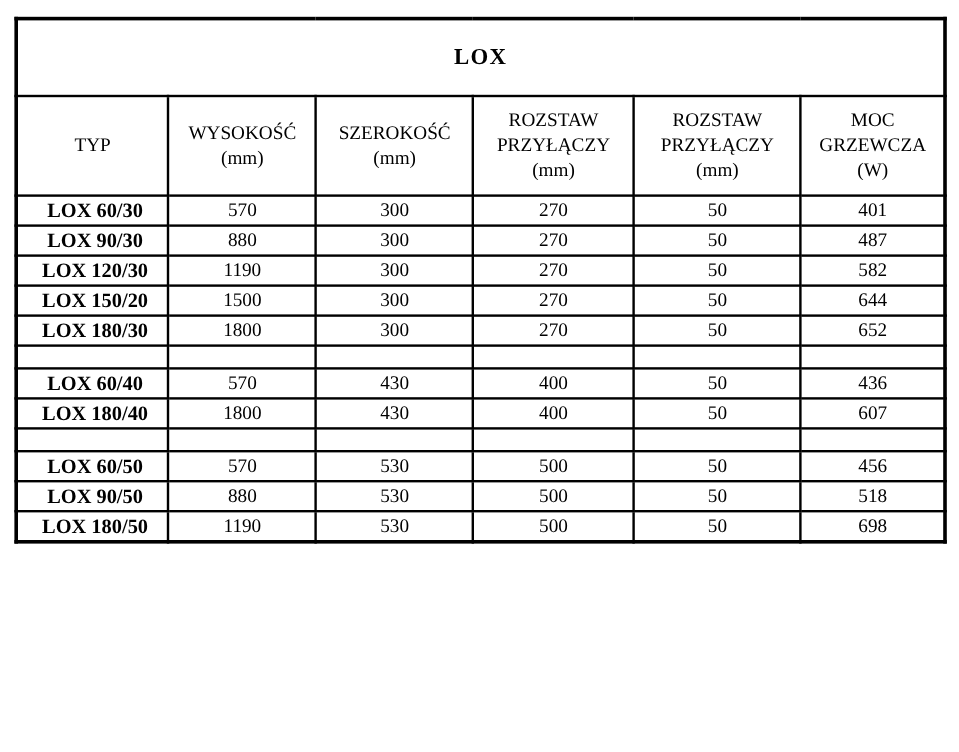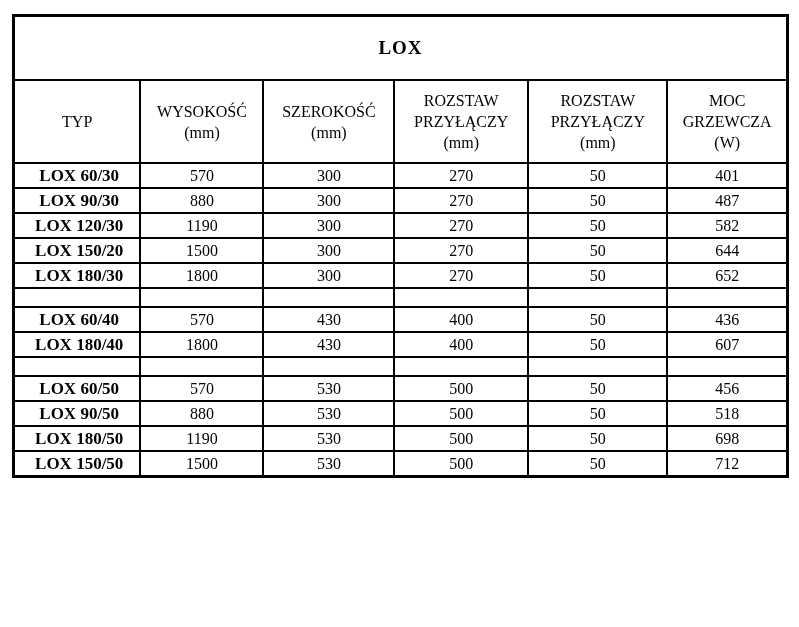--- a/index.html
+++ b/index.html
@@ -199,23 +199,15 @@
           <td class="value-cell">518</td>
         </tr>
         <tr>
           <td class="type-cell">LOX 180/50</td>
           <td class="value-cell">1190</td>
           <td class="value-cell">530</td>
           <td class="value-cell">500</td>
           <td class="value-cell">50</td>
           <td class="value-cell">698</td>
         </tr>
-        <tr>
-          <td class="type-cell">LOX 150/50</td>
-          <td class="value-cell">1500</td>
-          <td class="value-cell">530</td>
-          <td class="value-cell">500</td>
-          <td class="value-cell">50</td>
-          <td class="value-cell">712</td>
-        </tr>
       </tbody>
   </table>
 </div>
 
 </body></html>

